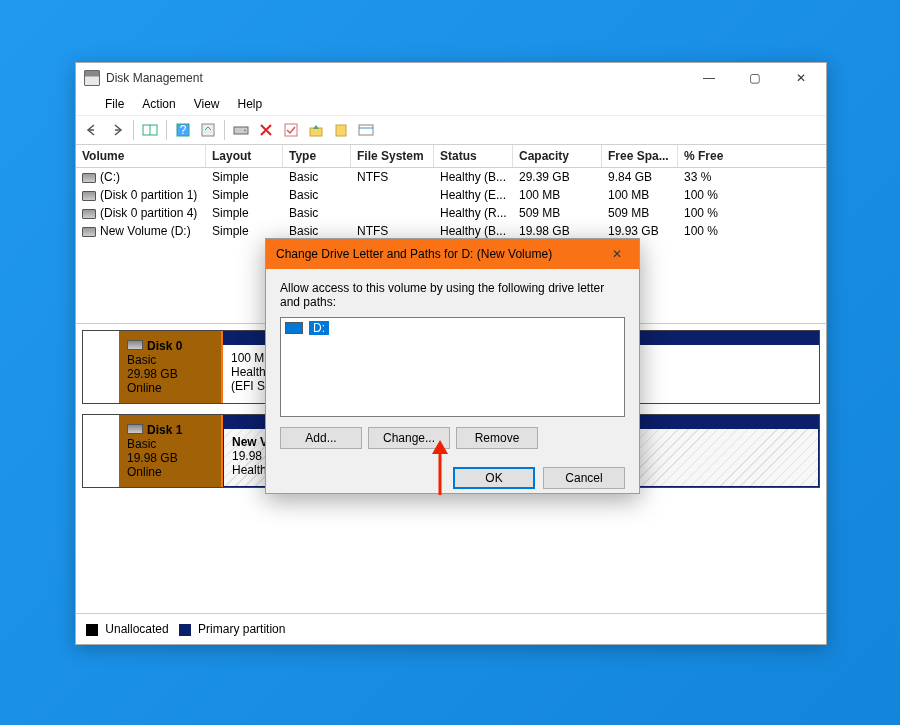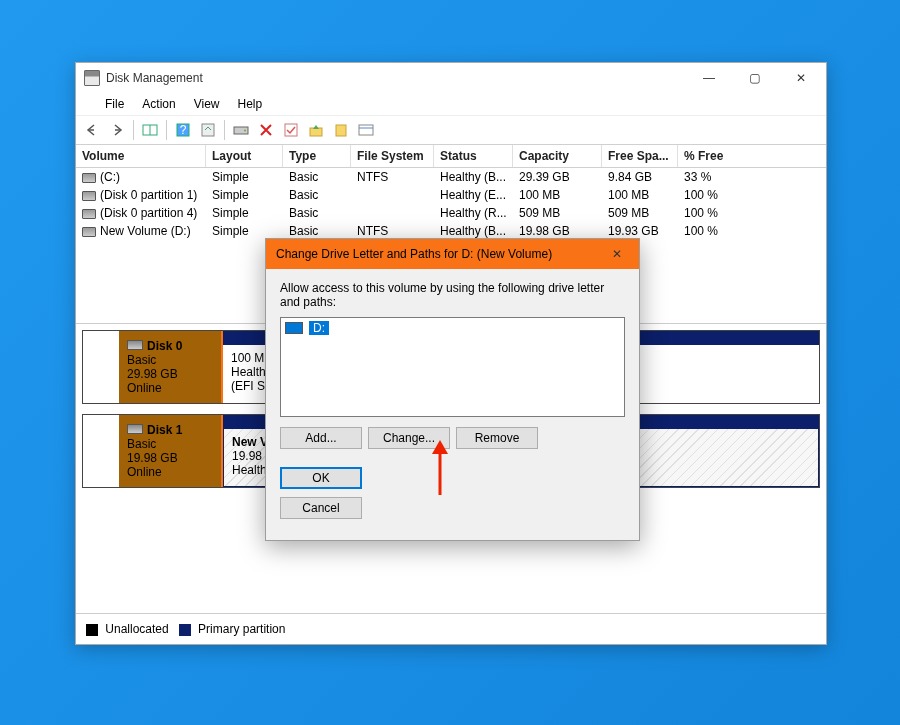--- a/index.html
+++ b/index.html
@@ -47,28 +47,28 @@
 
 .legend { padding:8px 10px; border-top:1px solid #ccc; }
 .legend .sw{display:inline-block;width:12px;height:12px;margin-right:4px;vertical-align:middle;}
 .legend .sw.black{background:#000}
 .legend .sw.blue{background:#0b1f6a}
 
 
 .dialog { position:absolute; left:265px; top:238px; width:375px; background:#f0f0f0; border:1px solid #9c9c9c; box-shadow:0 6px 24px rgba(0,0,0,.35); }
 .dlg-title { height:30px; display:flex; align-items:center; padding:0 2px 0 10px; background:#f97316; }
 .dlg-title .t { flex:1; }
-.dlg-body { padding:12px 14px 21px; }
+.dlg-body { padding:12px 14px 4px; }
 .dlg-body .desc{ margin-bottom:8px; }
 .listbox { background:#fff; border:1px solid #7a7a7a; height:100px; padding:2px; }
 .listbox .item { display:flex; align-items:center; gap:6px; padding:1px 2px; }
 .listbox .item.sel span { background:#0078d7; color:#fff; padding:0 4px; }
 .listbox .dicon{display:inline-block;width:18px;height:12px;border:1px solid #555;background:linear-gradient(#888,#ccc);}
 .dlg-btnrow { margin-top:10px; display:flex; gap:6px; }
-.dlg-btnrow2 { margin-top:18px; display:flex; gap:8px; justify-content:flex-end;flex-direction:column; }
+.dlg-btnrow2 { margin-top:18px; display:flex; gap:8px; justify-content:flex-end; }
 button.win { background:#e1e1e1; border:1px solid #adadad; padding:3px 0; width:82px; text-align:center; }
 button.win.default { border:1px solid #0078d7; box-shadow: inset 0 0 0 1px #0078d7; }
 
 .arrow { position:absolute; left:430px; top:440px; pointer-events:none; }
 .arrow svg{overflow:visible}
 </style>
 </head>
 <body>
 
 <div class="window">

